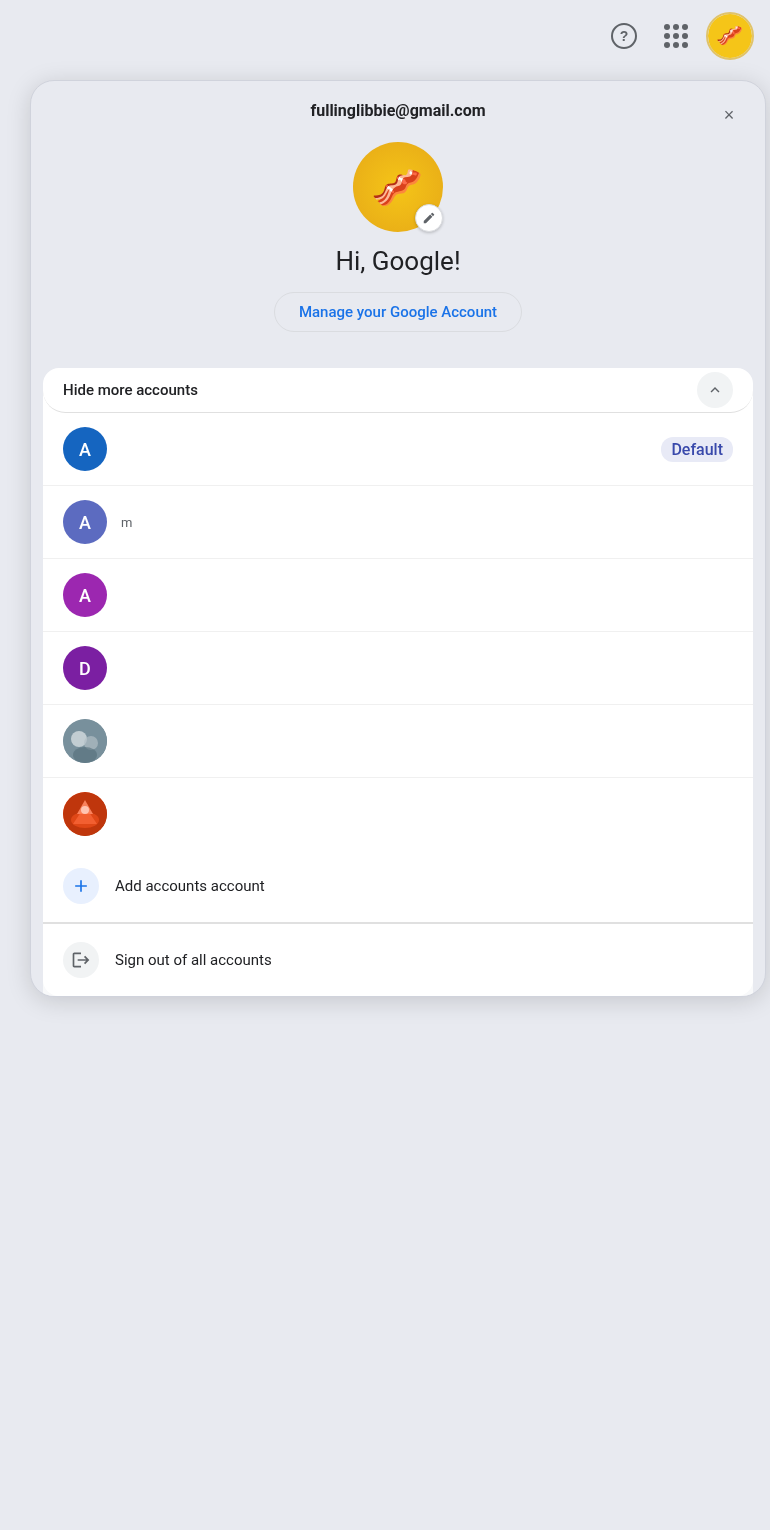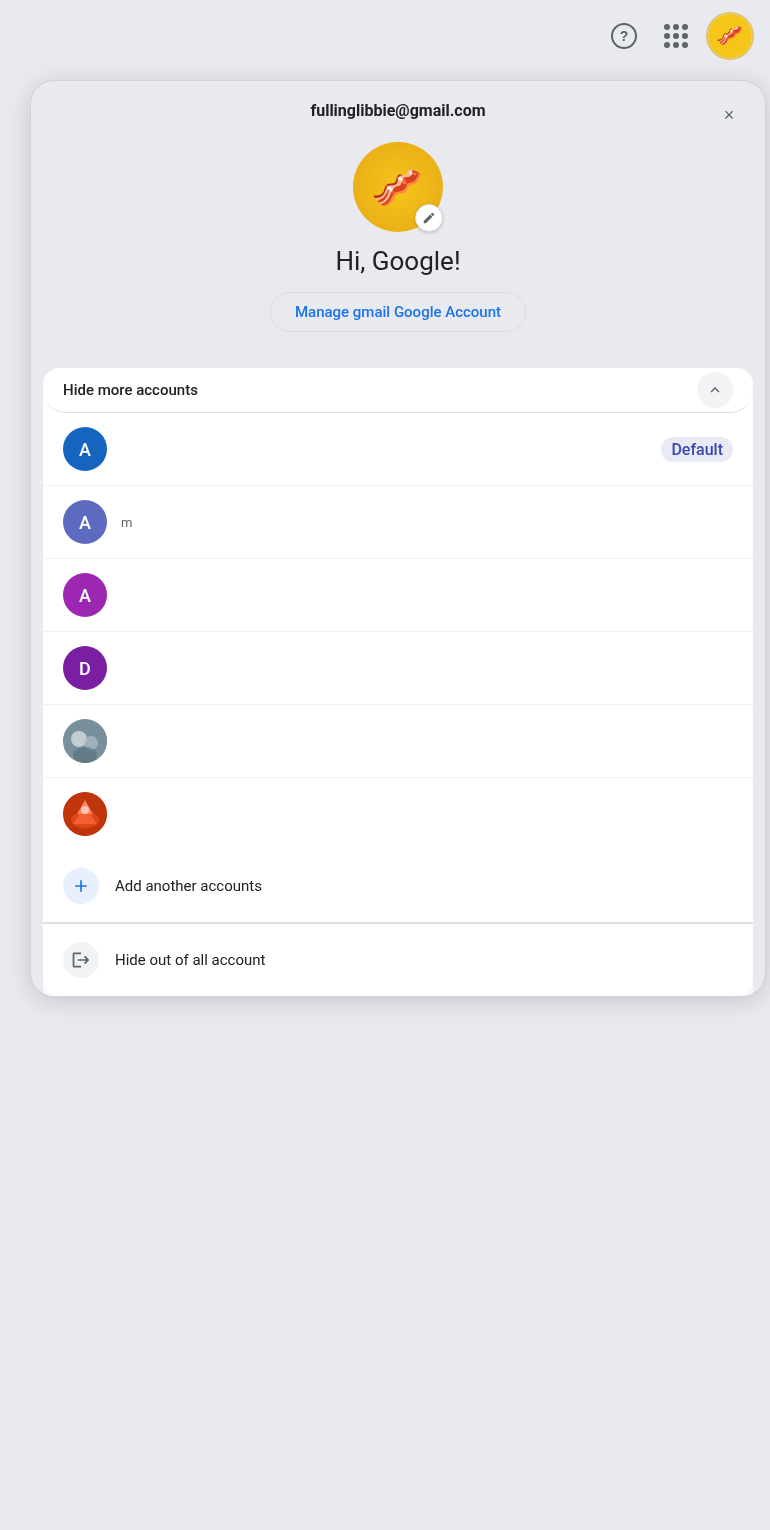--- a/index.html
+++ b/index.html
@@ -386,21 +386,21 @@
       <div class="bacon-avatar">
         <span>🥓</span>
       </div>
       <button class="profile-edit-btn">
         <svg width="14" height="14" viewBox="0 0 24 24" fill="#5f6368">
           <path d="M3 17.25V21h3.75L17.81 9.94l-3.75-3.75L3 17.25zM20.71 7.04a1 1 0 000-1.41l-2.34-2.34a1 1 0 00-1.41 0l-1.83 1.83 3.75 3.75 1.83-1.83z"></path>
         </svg>
       </button>
     </div>
     <div class="greeting">Hi, Google!</div>
-    <button class="manage-btn">Manage gmail Google Account</button>
+    <button class="manage-btn">Manage your Google Account</button>
   </div>
 
   <div class="accounts-section">
 
     <div class="accounts-header">
       <span class="accounts-header-label">Hide more accounts</span>
       <button class="chevron-btn">
         <svg width="18" height="18" viewBox="0 0 24 24" fill="#5f6368">
           <path d="M7.41 15.41L12 10.83l4.59 4.58L18 14l-6-6-6 6z"></path>
         </svg>
@@ -478,27 +478,27 @@
   </div>
 
   <div class="bottom-actions">
 
     <div class="action-row" style="border-radius: 0; border-top: none;">
       <div class="action-icon">
         <svg width="20" height="20" viewBox="0 0 24 24" fill="#1a73e8">
           <path d="M19 13H13v6h-2v-6H5v-2h6V5h2v6h6v2z"></path>
         </svg>
       </div>
-      <span class="action-label">Add another accounts</span>
+      <span class="action-label">Add accounts account</span>
     </div>
 
     <div class="action-row" style="border-bottom: none; border-top: 1px solid #e0e0e0; border-radius: 0 0 16px 16px;">
       <div class="action-icon" style="background: #f1f3f4;">
         <svg width="20" height="20" viewBox="0 0 24 24" fill="#5f6368">
           <path d="M17 7l-1.41 1.41L18.17 11H8v2h10.17l-2.58 2.58L17 17l5-5-5-5zM4 5h8V3H4c-1.1 0-2 .9-2 2v14c0 1.1.9 2 2 2h8v-2H4V5z"></path>
         </svg>
       </div>
-      <span class="action-label">Hide out of all account</span>
+      <span class="action-label">Sign out of all accounts</span>
     </div>
 
   </div>
 
 </div>
 
 </body></html>

